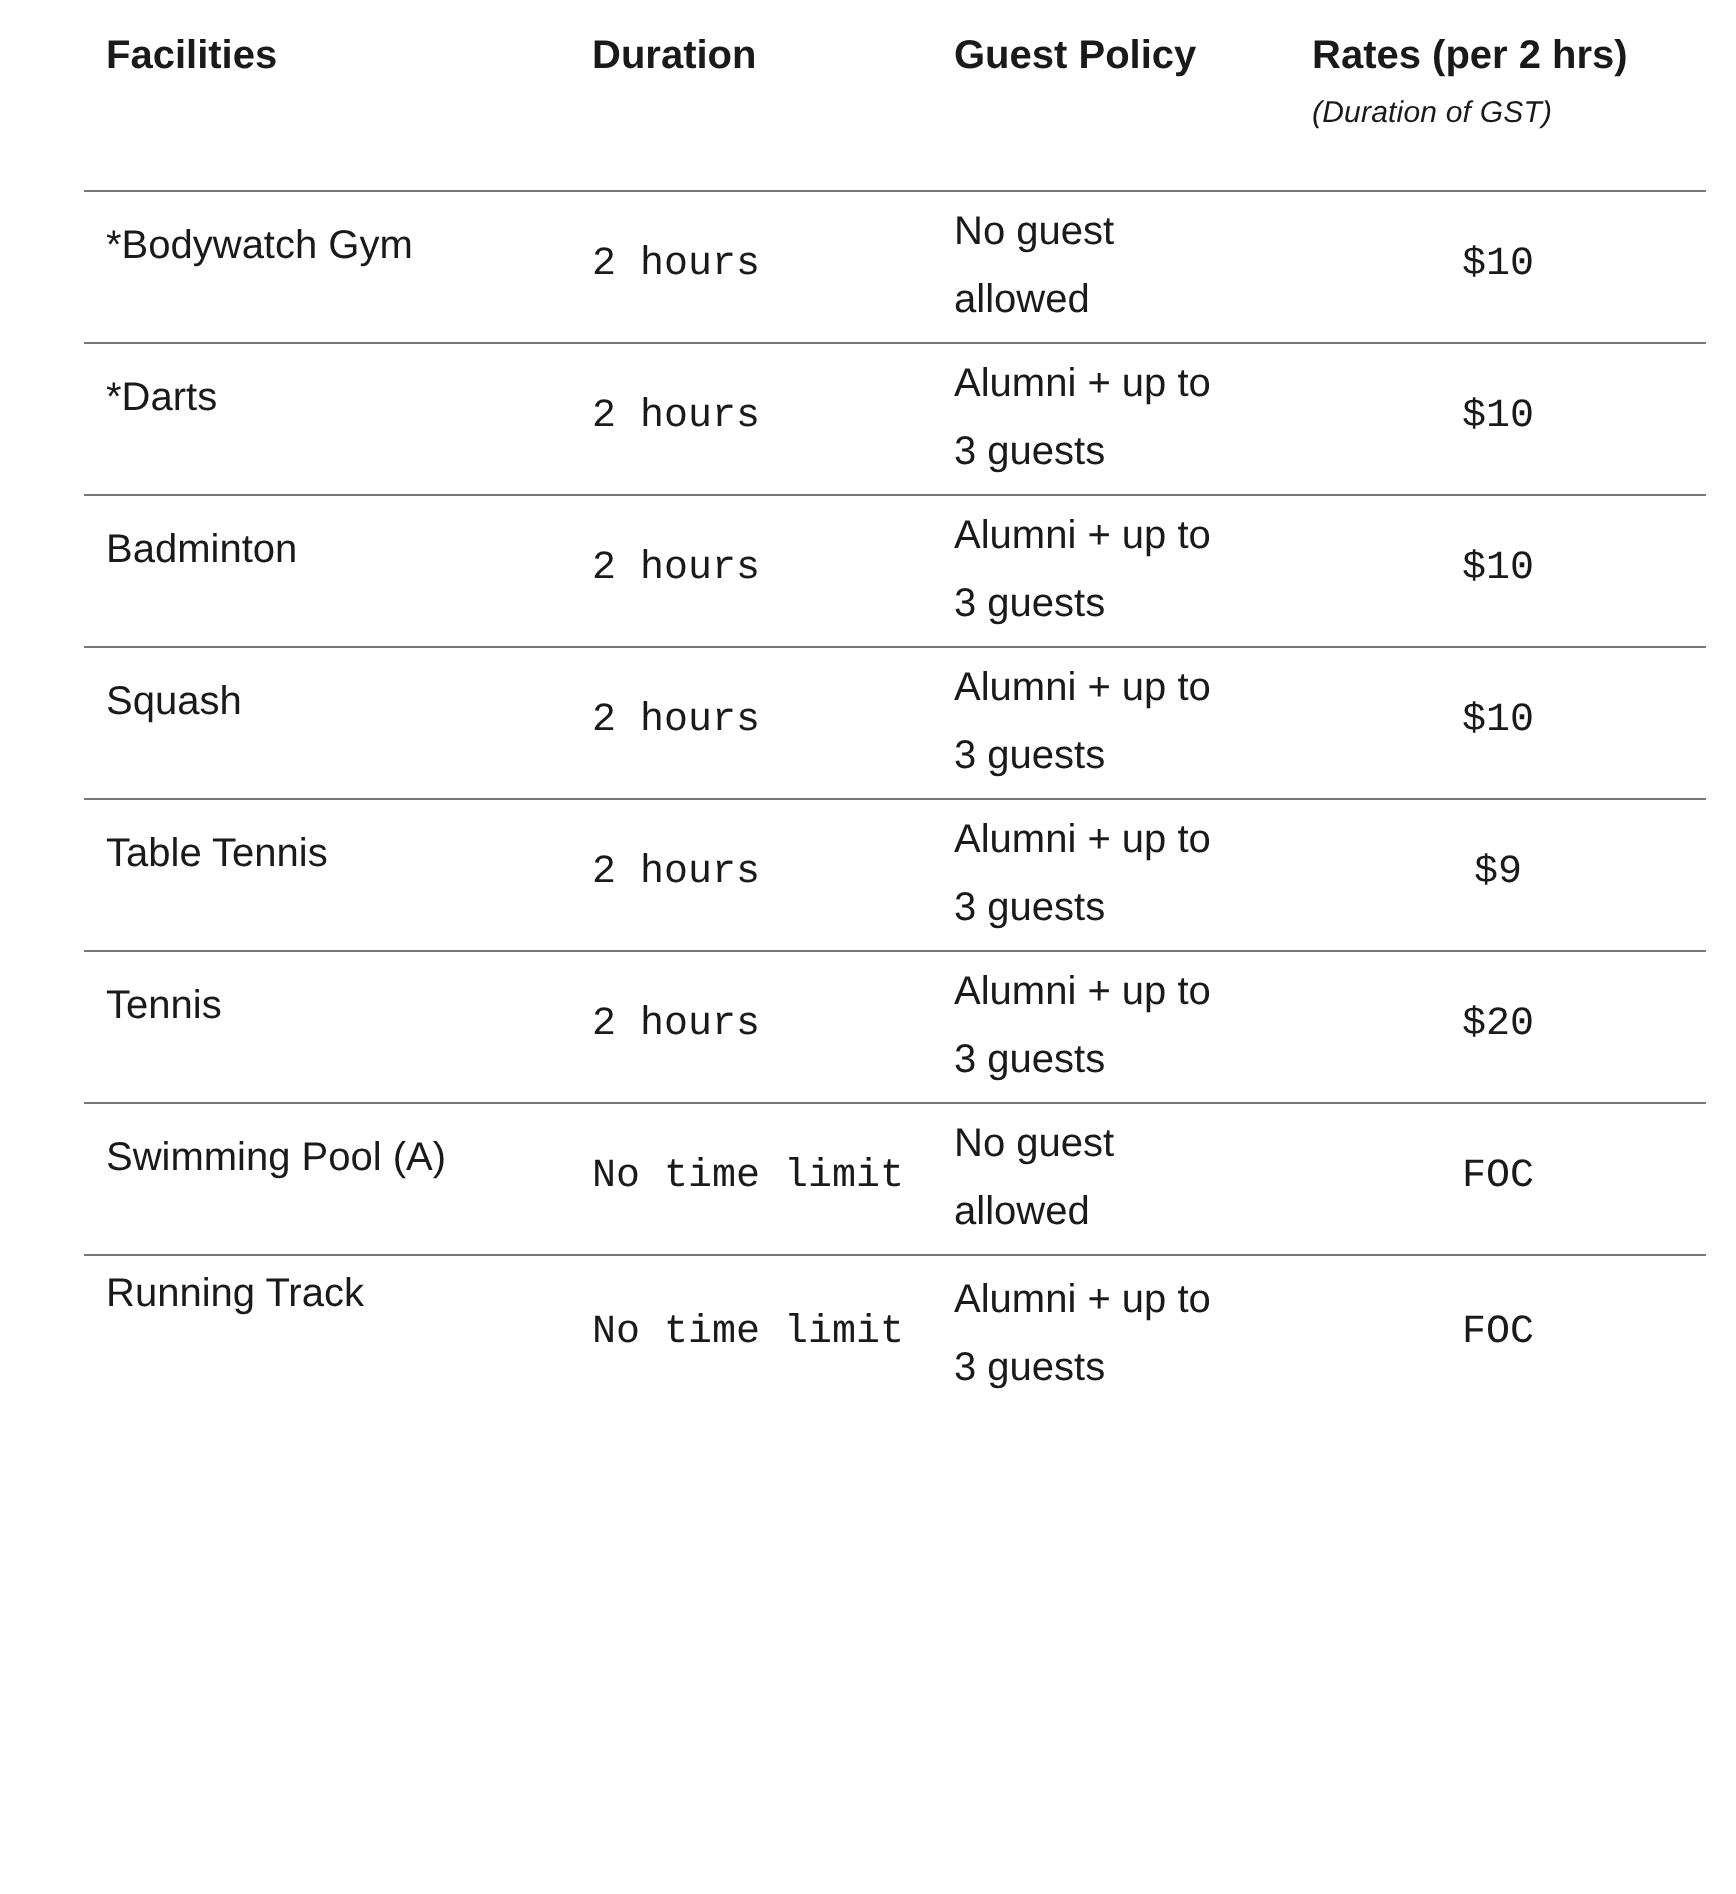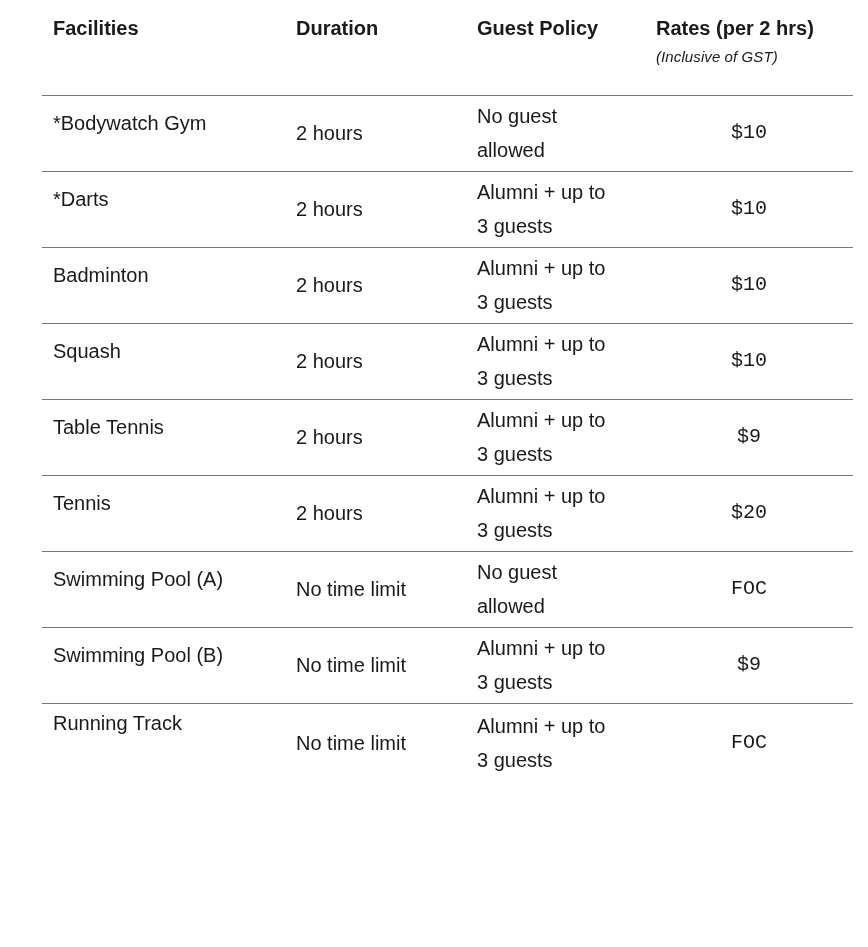--- a/index.html
+++ b/index.html
@@ -59,21 +59,21 @@
     height: 76px;
     vertical-align: middle;
     border-bottom: 1px solid #777777;
     font-size: 20px;
     line-height: 26px;
   }
   td.cell-facility {
     font-weight: 400;
     padding: 0 0 20px 11px;
   }
-  td.cell-duration { padding-left: 11px; }
+  td.cell-duration { padding-left: 11px; font-family: Liberation Mono, monospace; }
   td.cell-policy {
     padding-left: 12px;
     line-height: 34px;
   }
   td.cell-policy .policy-line { display: block; }
   td.cell-rate { text-align: center; font-family: Liberation Mono, monospace; }
 
   tr.last-row td {
     height: 92px;
     border-bottom: none;
@@ -98,21 +98,21 @@
           <span>Facilities</span>
         </th>
         <th class="col-duration">
           <span>Duration</span>
         </th>
         <th class="col-policy">
           <span>Guest Policy</span>
         </th>
         <th class="col-rates">
           <span>Rates (per 2 hrs)</span>
-          <span class="sublabel">(Inclusive of GST)</span>
+          <span class="sublabel">(Duration of GST)</span>
         </th>
       </tr>
     </thead>
     <tbody>
       <tr>
         <td class="cell-facility">*Bodywatch Gym</td>
         <td class="cell-duration">2 hours</td>
         <td class="cell-policy">
           <span class="policy-line">No guest</span>
           <span class="policy-line">allowed</span>
@@ -166,29 +166,20 @@
       </tr>
       <tr>
         <td class="cell-facility">Swimming Pool (A)</td>
         <td class="cell-duration">No time limit</td>
         <td class="cell-policy">
           <span class="policy-line">No guest</span>
           <span class="policy-line">allowed</span>
         </td>
         <td class="cell-rate">FOC</td>
       </tr>
-      <tr>
-        <td class="cell-facility">Swimming Pool (B)</td>
-        <td class="cell-duration">No time limit</td>
-        <td class="cell-policy">
-          <span class="policy-line">Alumni + up to</span>
-          <span class="policy-line">3 guests</span>
-        </td>
-        <td class="cell-rate">$9</td>
-      </tr>
       <tr class="last-row">
         <td class="cell-facility">Running Track</td>
         <td class="cell-duration">No time limit</td>
         <td class="cell-policy">
           <span class="policy-line">Alumni + up to</span>
           <span class="policy-line">3 guests</span>
         </td>
         <td class="cell-rate">FOC</td>
       </tr>
     </tbody>

